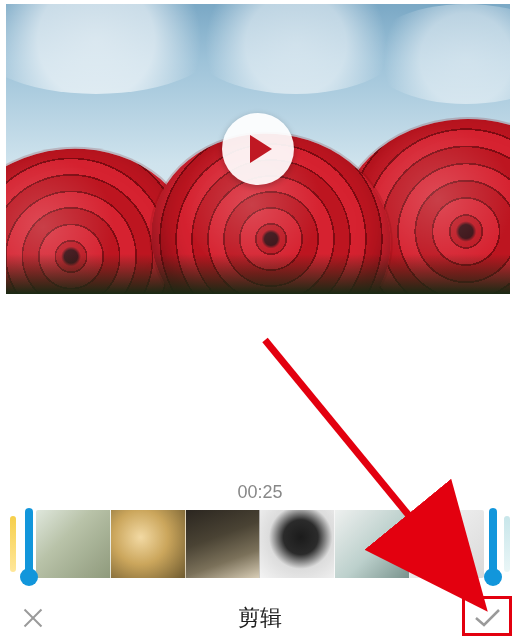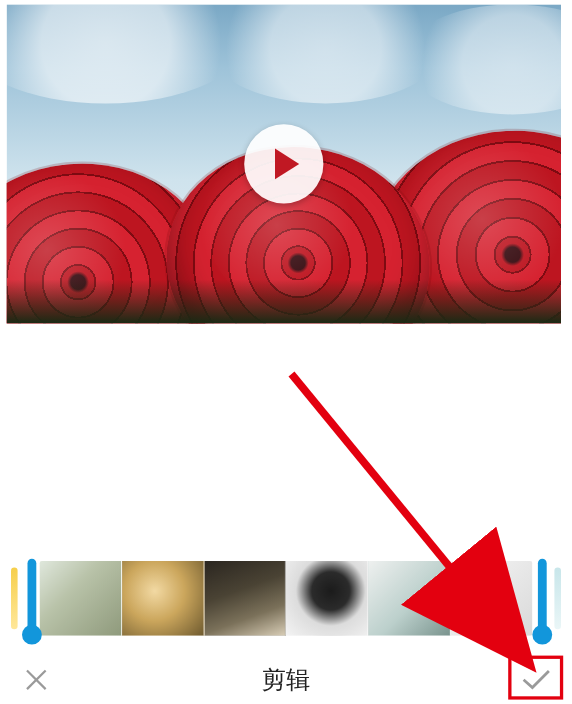--- a/index.html
+++ b/index.html
@@ -79,20 +79,21 @@
     <div class="rose r3"></div>
     <div class="rose r1"></div>
     <div class="rose r2"></div>
     <div class="foliage"></div>
 
     <div class="play-btn" aria-label="play">
       <div class="tri"></div>
     </div>
   </div>
 
+  <div class="timecode">00:25</div>
 
   <div class="strip">
     <div class="edge eL"></div>
     <div class="thumb-row">
       <div class="th tA"></div>
       <div class="th tB"></div>
       <div class="th tC"></div>
       <div class="th tD"></div>
       <div class="th tE"></div>
       <div class="th tF"></div>

